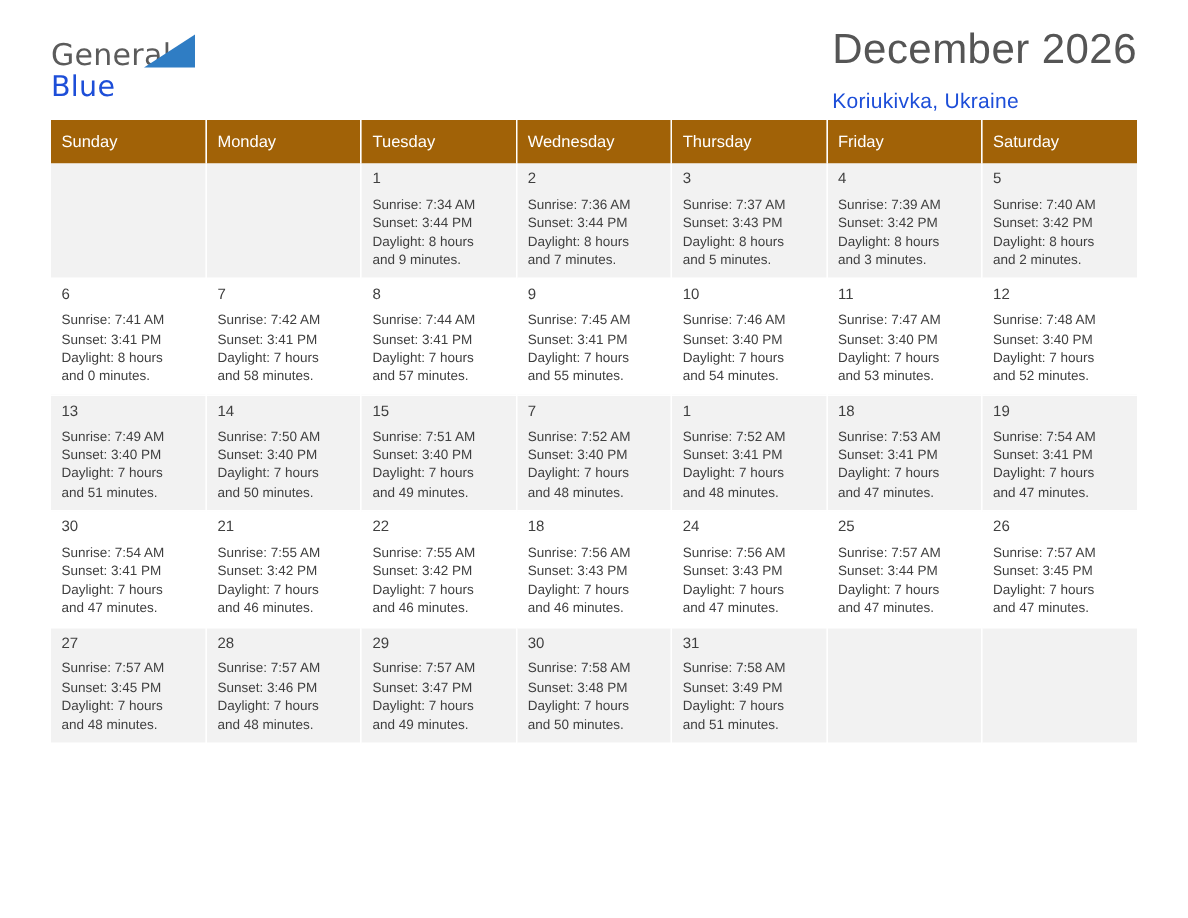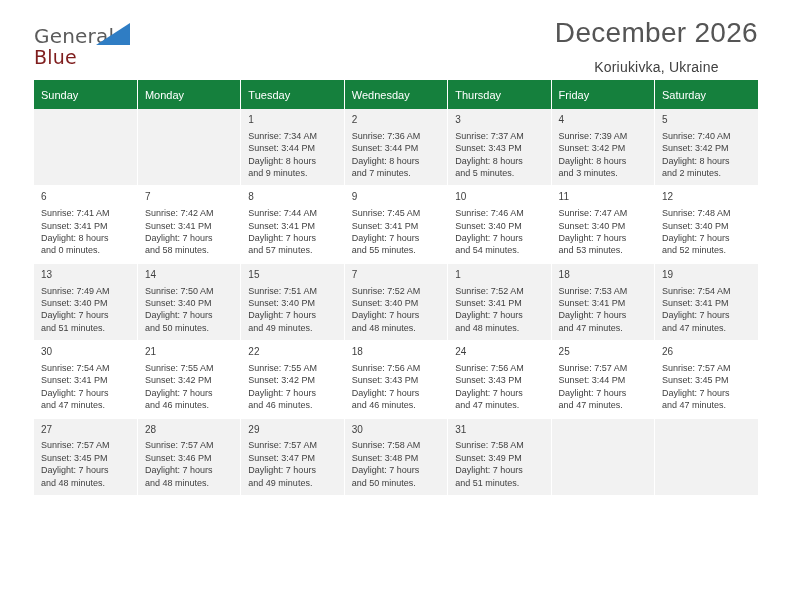--- a/index.html
+++ b/index.html
@@ -35,62 +35,62 @@
   }
   .logo-general {
     font-size: 20px;
     color: #5b5b5b;
     letter-spacing: 0.2px;
     font-family: "DejaVu Sans", sans-serif;
   }
   .logo-blue {
     display: block;
     font-size: 19px;
-    color: #7f1d1d;
+    color: #1d4ed8;
     letter-spacing: 0.2px;
     margin-top: 2px;
     font-family: "DejaVu Sans", sans-serif;
   }
   .logo-swoosh {
     position: absolute;
     left: 62px;
     top: -3px;
     width: 0;
     height: 0;
     border-left: 34px solid transparent;
     border-bottom: 22px solid #2f7dc4;
   }
   .title-block {
     position: absolute;
     right: 0;
     top: 18px;
-    text-align: center;
+    text-align: left;
   }
   .month-title {
     font-size: 28px;
     color: #555555;
     font-weight: normal;
     line-height: 1.1;
     letter-spacing: 0.3px;
   }
   .location {
     font-size: 14px;
-    color: #404040;
+    color: #1d4ed8;
     margin-top: 10px;
     letter-spacing: 0.2px;
   }
   
   table.calendar {
     width: 724px;
     border-collapse: collapse;
     table-layout: fixed;
     margin-top: 8px;
   }
   table.calendar th {
-    background: #15803d;
+    background: #a16207;
     color: #ffffff;
     font-weight: normal;
     font-size: 11px;
     text-align: left;
     padding: 6px 0 6px 7px;
     border-right: 1px solid #ffffff;
     height: 17px;
   }
   table.calendar th:last-child { border-right: none; }
   table.calendar td {

